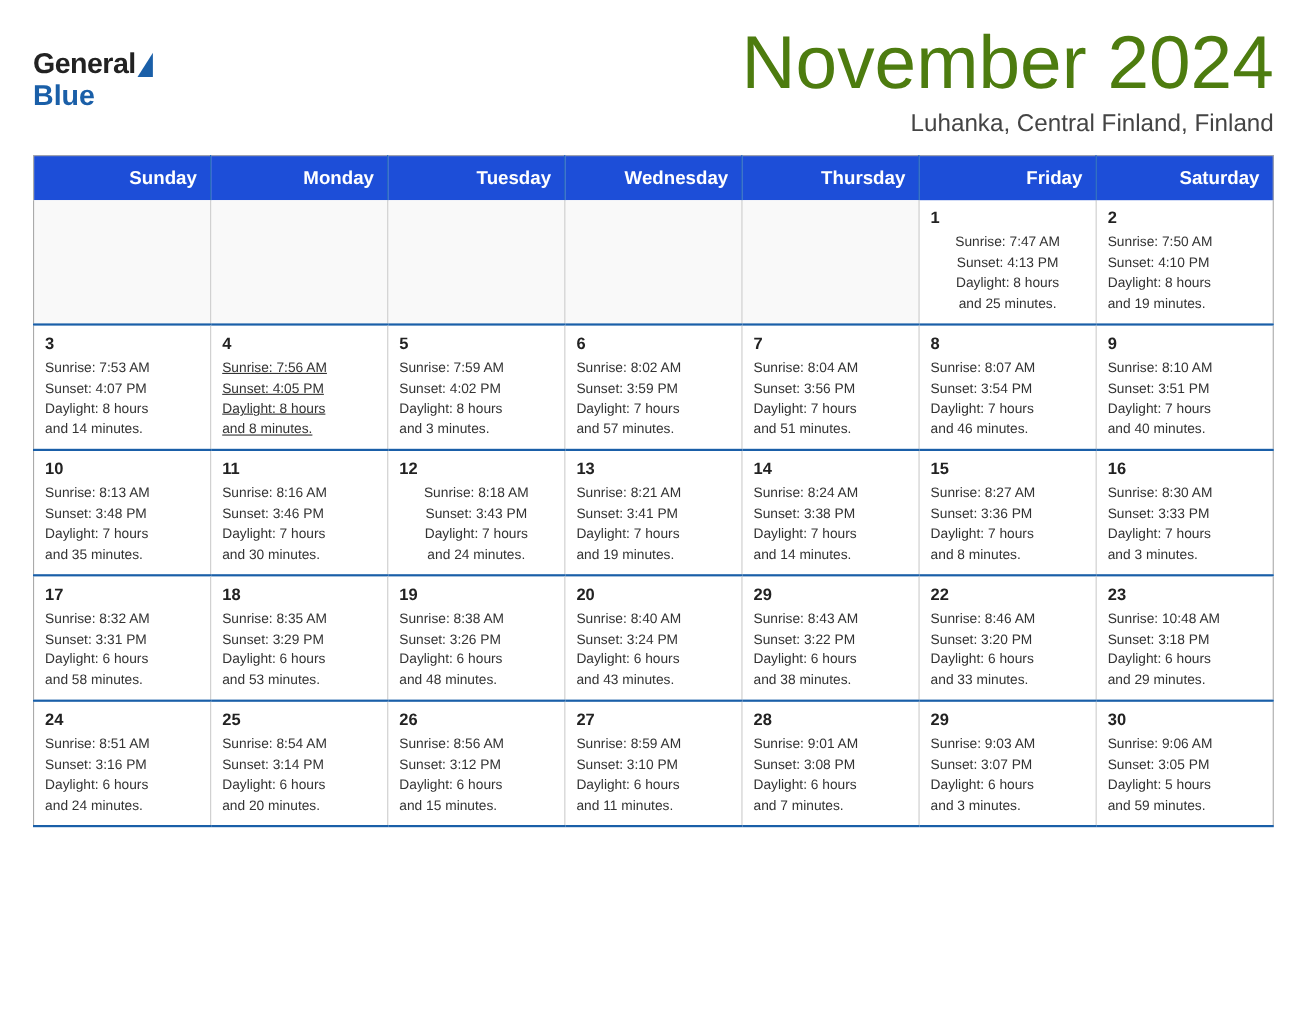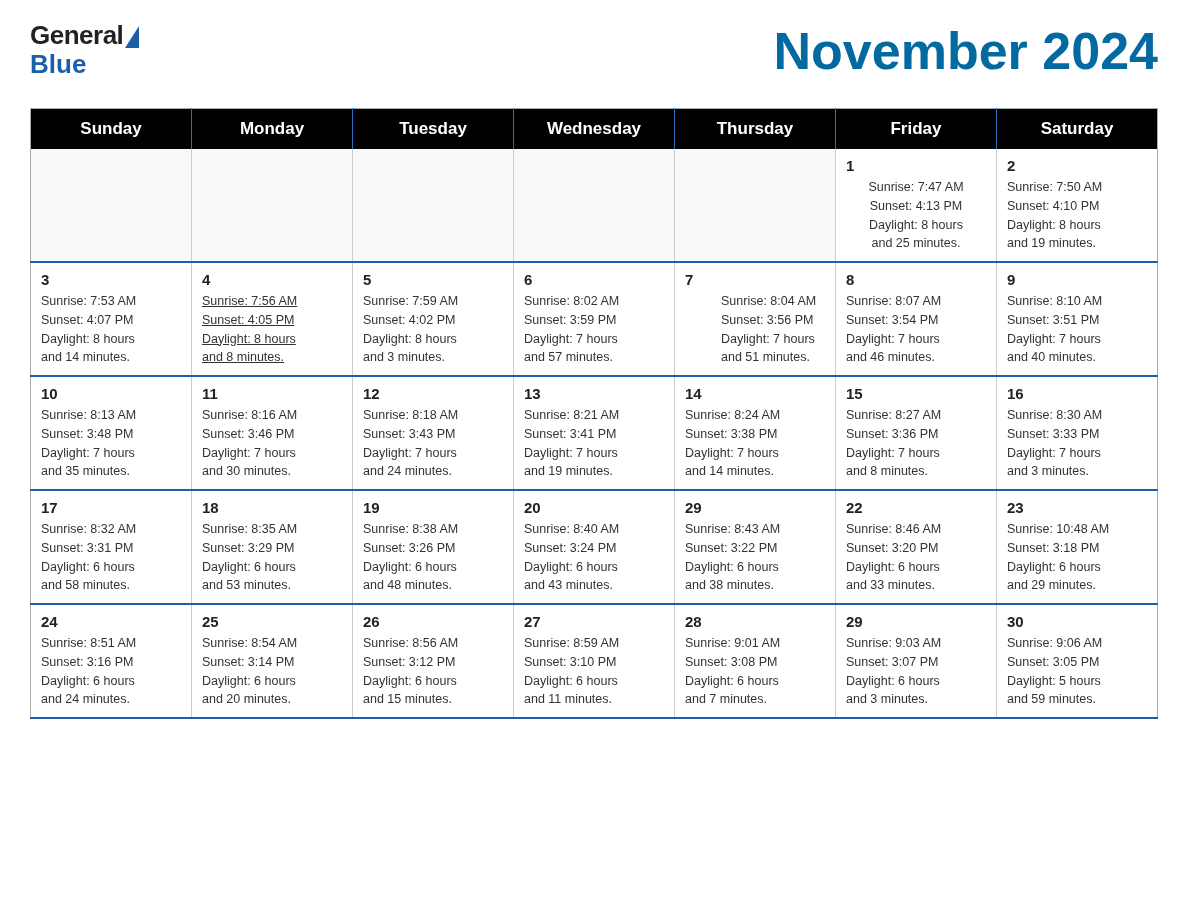--- a/index.html
+++ b/index.html
@@ -6,22 +6,22 @@
     body {
       font-family: Arial, sans-serif;
       background: #fff;
       width: 1188px;
       min-height: 918px;
       padding: 20px 30px;
     }
     .header-area {
       display: flex;
       justify-content: space-between;
-      align-items: flex-end;
-      margin-bottom: 28px;
+      align-items: center;
+      margin-bottom: 16px;
     }
     .logo {
       display: flex;
       flex-direction: column;
       align-items: flex-start;
     }
     .logo-top {
       display: flex;
       align-items: center;
     }
@@ -42,42 +42,42 @@
     .logo-blue {
       font-size: 26px;
       font-weight: bold;
       color: #1a5fa8;
       margin-top: -2px;
     }
     .title-area {
       text-align: right;
     }
     .month-title {
-      font-size: 52px;
-      font-weight: bold;
-      color: #0369a1;
+      font-size: 68px;
+      font-weight: normal;
+      color: #4d7c0f;
       line-height: 1.1;
     }
     .location-subtitle {
       font-size: 22px;
       color: #444;
       margin-top: 4px;
     }
     .calendar-table {
       width: 100%;
       border-collapse: collapse;
       border: 1px solid #aaa;
     }
     .calendar-table thead tr th {
-      background-color: #000000;
+      background-color: #1d4ed8;
       color: #fff;
       font-size: 17px;
       font-weight: bold;
       padding: 10px 12px;
-      text-align: center;
+      text-align: right;
       border-right: 1px solid #2a6fb8;
     }
     .calendar-table thead tr th:last-child {
       border-right: none;
       margin-left: 48px;
     }
     .calendar-table tbody tr td {
       vertical-align: top;
       padding: 8px 10px;
       border-right: 1px solid #ccc;
@@ -112,20 +112,21 @@
 <div class="header-area">
   <div class="logo">
     <div class="logo-top">
       <span class="logo-general">General</span>
       <div class="logo-triangle"></div>
     </div>
     <span class="logo-blue">Blue</span>
   </div>
   <div class="title-area">
     <div class="month-title">November 2024</div>
+    <div class="location-subtitle">Luhanka, Central Finland, Finland</div>
   </div>
 </div>
 
 <table class="calendar-table">
   <thead>
     <tr>
     <th>Sunday</th>
         <th>Monday</th>
         <th>Tuesday</th>
         <th>Wednesday</th>
@@ -180,21 +181,21 @@
         </td>
         <td>
           <span class="day-number">6</span>
           <div class="day-info" style="white-space: pre-line;">Sunrise: 8:02 AM
 Sunset: 3:59 PM
 Daylight: 7 hours
 and 57 minutes.</div>
         </td>
         <td>
           <span class="day-number">7</span>
-          <div class="day-info" style="white-space: pre-line; margin-left: 36px;">Sunrise: 8:04 AM
+          <div class="day-info" style="white-space: pre-line;">Sunrise: 8:04 AM
 Sunset: 3:56 PM
 Daylight: 7 hours
 and 51 minutes.</div>
         </td>
         <td>
           <span class="day-number">8</span>
           <div class="day-info" style="white-space: pre-line;">Sunrise: 8:07 AM
 Sunset: 3:54 PM
 Daylight: 7 hours
 and 46 minutes.</div>
@@ -217,21 +218,21 @@
         </td>
         <td>
           <span class="day-number">11</span>
           <div class="day-info" style="white-space: pre-line;">Sunrise: 8:16 AM
 Sunset: 3:46 PM
 Daylight: 7 hours
 and 30 minutes.</div>
         </td>
         <td>
           <span class="day-number">12</span>
-          <div class="day-info" style="white-space: pre-line;">Sunrise: 8:18 AM
+          <div class="day-info" style="white-space: pre-line; text-align: center;">Sunrise: 8:18 AM
 Sunset: 3:43 PM
 Daylight: 7 hours
 and 24 minutes.</div>
         </td>
         <td>
           <span class="day-number">13</span>
           <div class="day-info" style="white-space: pre-line;">Sunrise: 8:21 AM
 Sunset: 3:41 PM
 Daylight: 7 hours
 and 19 minutes.</div>

